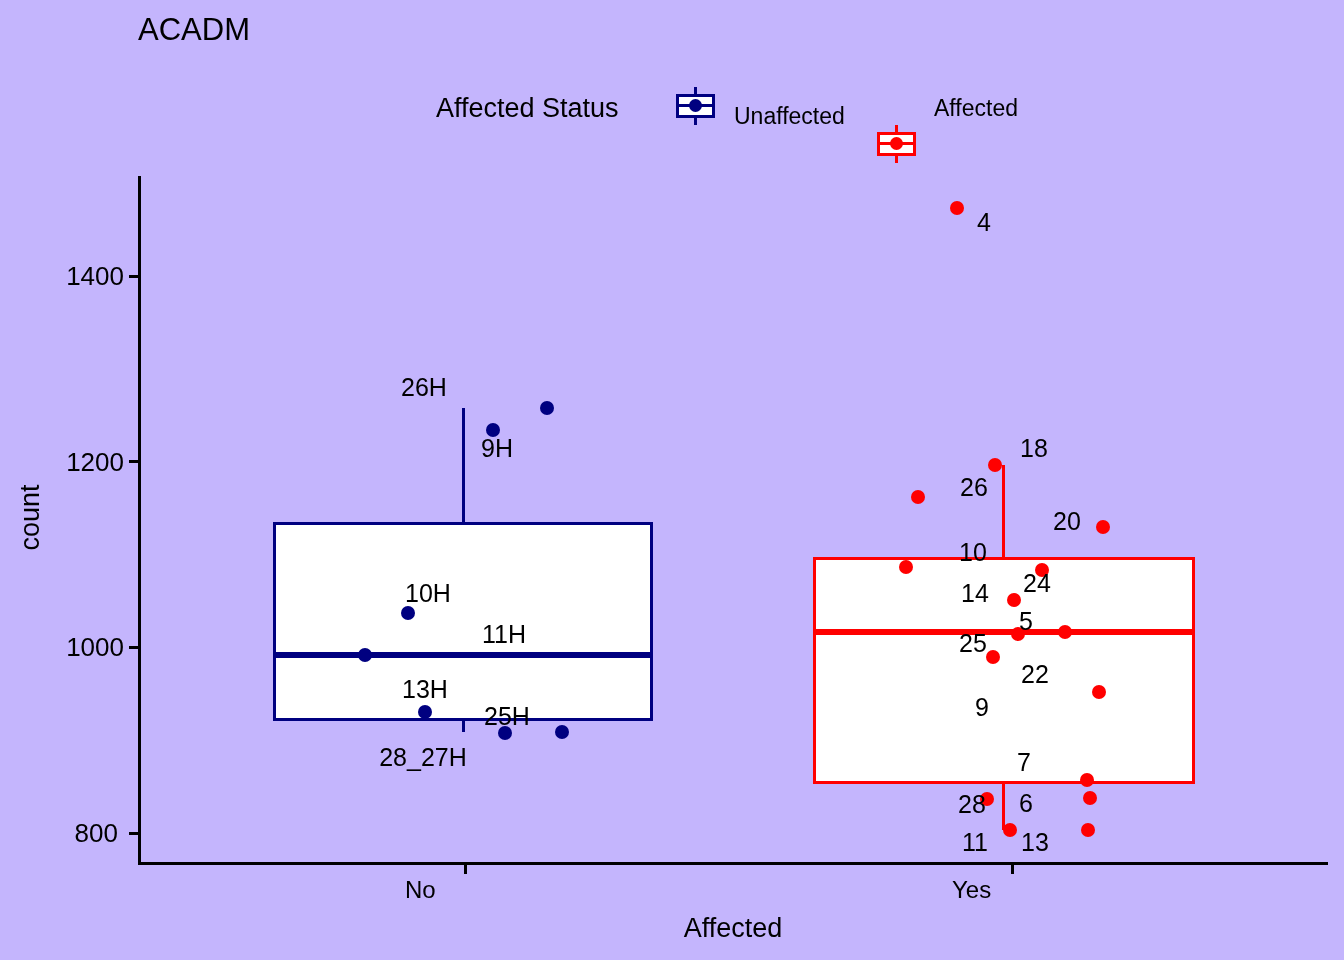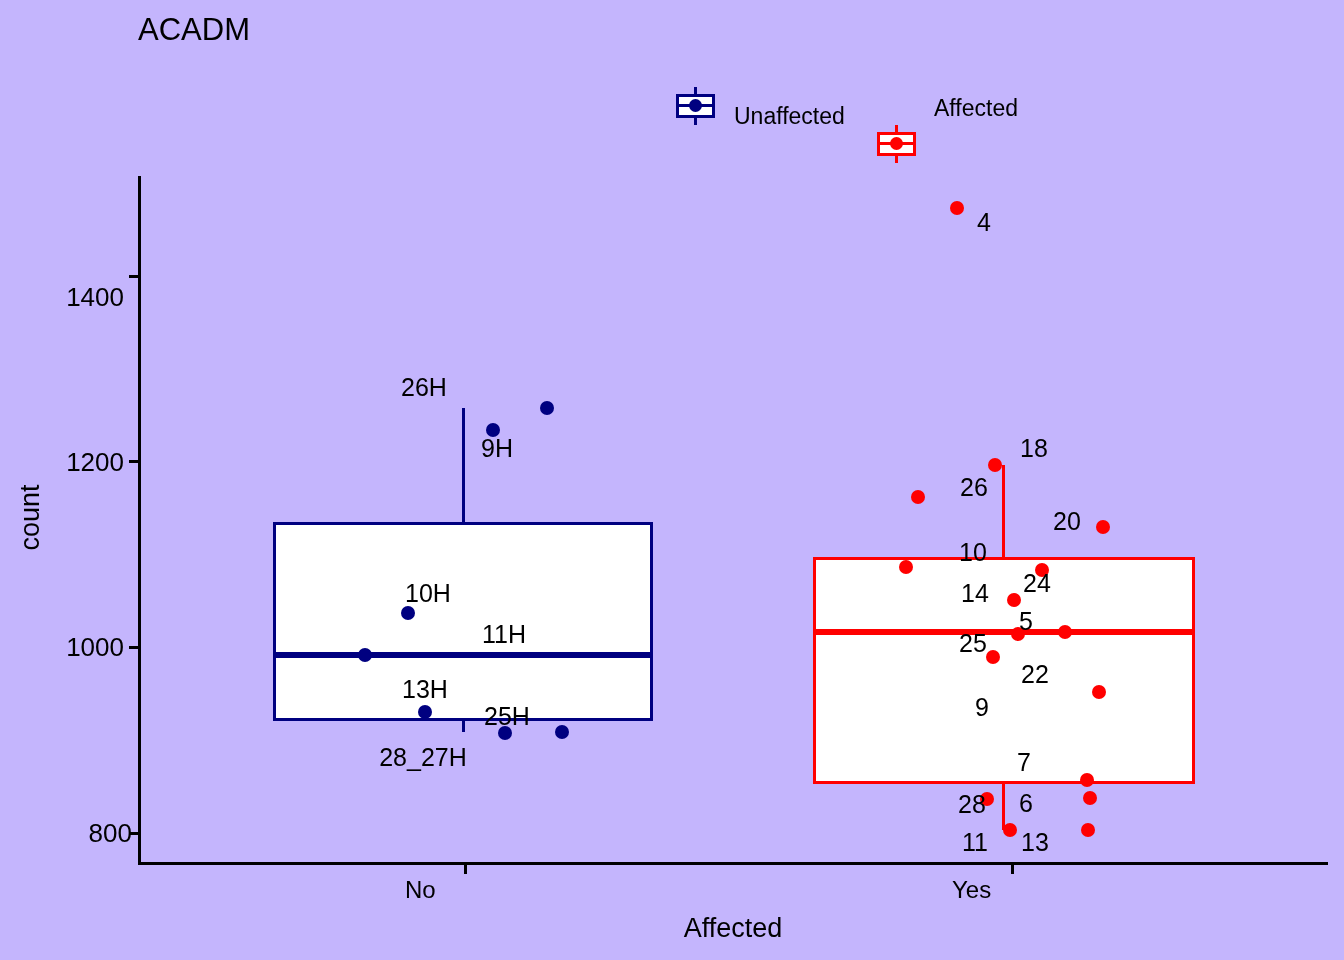--- a/index.html
+++ b/index.html
@@ -28,20 +28,21 @@
   .pt{position:absolute;width:14px;height:14px;border-radius:50%;}
   .pt-label{position:absolute;font-size:25px;white-space:nowrap;transform:translate(-50%,-50%);line-height:26px;}
 </style>
 </head>
 <body>
 
 <div id="stage">
 
   <div class="abs title" style="left:138px;top:12px;">ACADM</div>
 
+  <div class="abs legend-title" style="left:436px;top:93px;">Affected Status</div>
 
   <div class="abs key-glyph" style="left:676px;top:87px;">
     <div class="key-vline" id="g0v" style="background: rgb(0, 0, 128);"></div>
     <div class="key-box" id="g0b" style="border-color: rgb(0, 0, 128);"></div>
     <div class="key-median" id="g0m" style="background: rgb(0, 0, 128);"></div>
     <div class="key-dot" id="g0d" style="background: rgb(0, 0, 128);"></div>
   </div>
   <div class="abs legend-label" style="left:734px;top:95px;margin-top:8px;">Unaffected</div>
 
   <div class="abs key-glyph" style="left:877px;top:87px;">
@@ -53,27 +54,27 @@
   <div class="abs legend-label" style="left:934px;top:95px;">Affected</div>
 
   <div class="abs axis-line" style="left:138px;top:176px;width:3px;height:689px;"></div>
   <div class="abs axis-line" style="left:138px;top:862px;width:1190px;height:3px;"></div>
 
   <div class="abs axis-title-y" style="left:-31px;top:504px;width:118px;height:27px;">count</div>
   <div class="abs axis-title-x" style="left:633px;top:913px;width:200px;">Affected</div>
 
   <div id="generated">
       <div class="abs tick" style="left: 129px; top: 274.502px; width: 9px; height: 3px;"></div>
-      <div class="abs ytick-label" style="left: 38px; top: 261.002px; width: 86px; margin-top: 21px;">1400</div>
+      <div class="abs ytick-label" style="left: 38px; top: 261.002px; width: 86px;">1400</div>
       <div class="abs tick" style="left: 129px; top: 460.168px; width: 9px; height: 3px;"></div>
       <div class="abs ytick-label" style="left: 38px; top: 446.668px; width: 86px;">1200</div>
       <div class="abs tick" style="left: 129px; top: 645.834px; width: 9px; height: 3px;"></div>
       <div class="abs ytick-label" style="left: 38px; top: 632.334px; width: 86px;">1000</div>
       <div class="abs tick" style="left: 129px; top: 831.5px; width: 9px; height: 3px;"></div>
-      <div class="abs ytick-label" style="left: 46px; top: 818px; width: 86px;">800</div>
+      <div class="abs ytick-label" style="left: 32px; top: 818px; width: 86px;">800</div>
       <div class="abs tick" style="left: 463.5px; top: 865px; width: 3px; height: 9px;"></div>
       <div class="abs xtick-label" style="left: 405px; top: 874px; width: 120px;">No</div>
       <div class="abs tick" style="left: 1010.5px; top: 865px; width: 3px; height: 9px;"></div>
       <div class="abs xtick-label" style="left: 952px; top: 874px; width: 120px;">Yes</div>
       <div class="whisker" style="left: 461.5px; top: 407.825px; height: 114.185px; background: rgb(0, 0, 128);"></div>
       <div class="whisker" style="left: 461.5px; top: 720.672px; height: 11.14px; background: rgb(0, 0, 128);"></div>
       <div class="box-rect" style="left: 273px; top: 522.009px; width: 374px; height: 192.663px; border-color: rgb(0, 0, 128); background: rgb(255, 255, 255);"></div>
       <div class="median-line" style="left: 273px; top: 651.761px; width: 380px; background: rgb(0, 0, 128);"></div>
       <div class="pt" style="left: 540px; top: 400.825px; background: rgb(0, 0, 128);"></div>
       <div class="pt" style="left: 486px; top: 423.105px; background: rgb(0, 0, 128);"></div>

